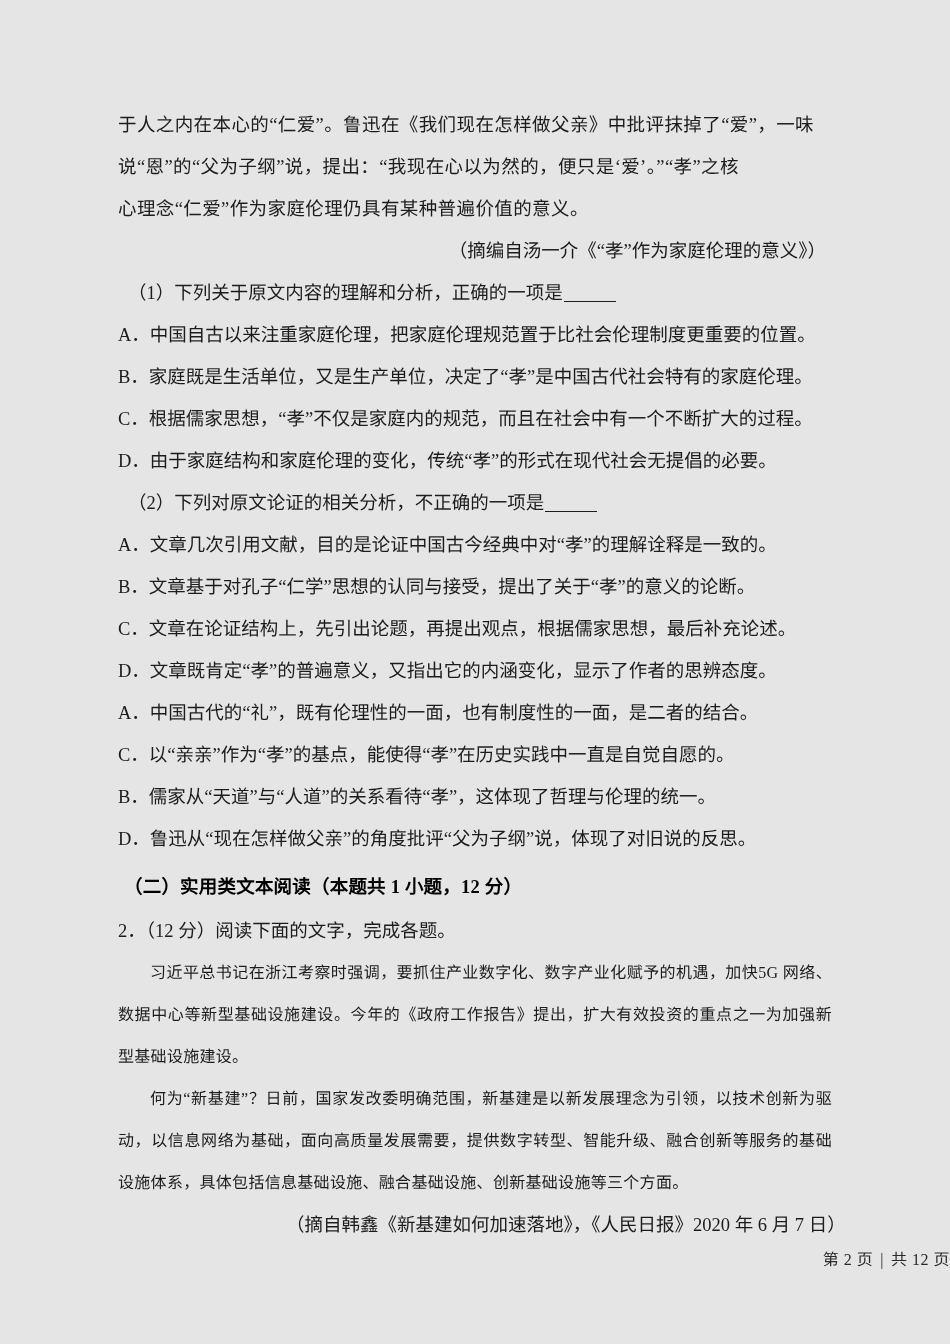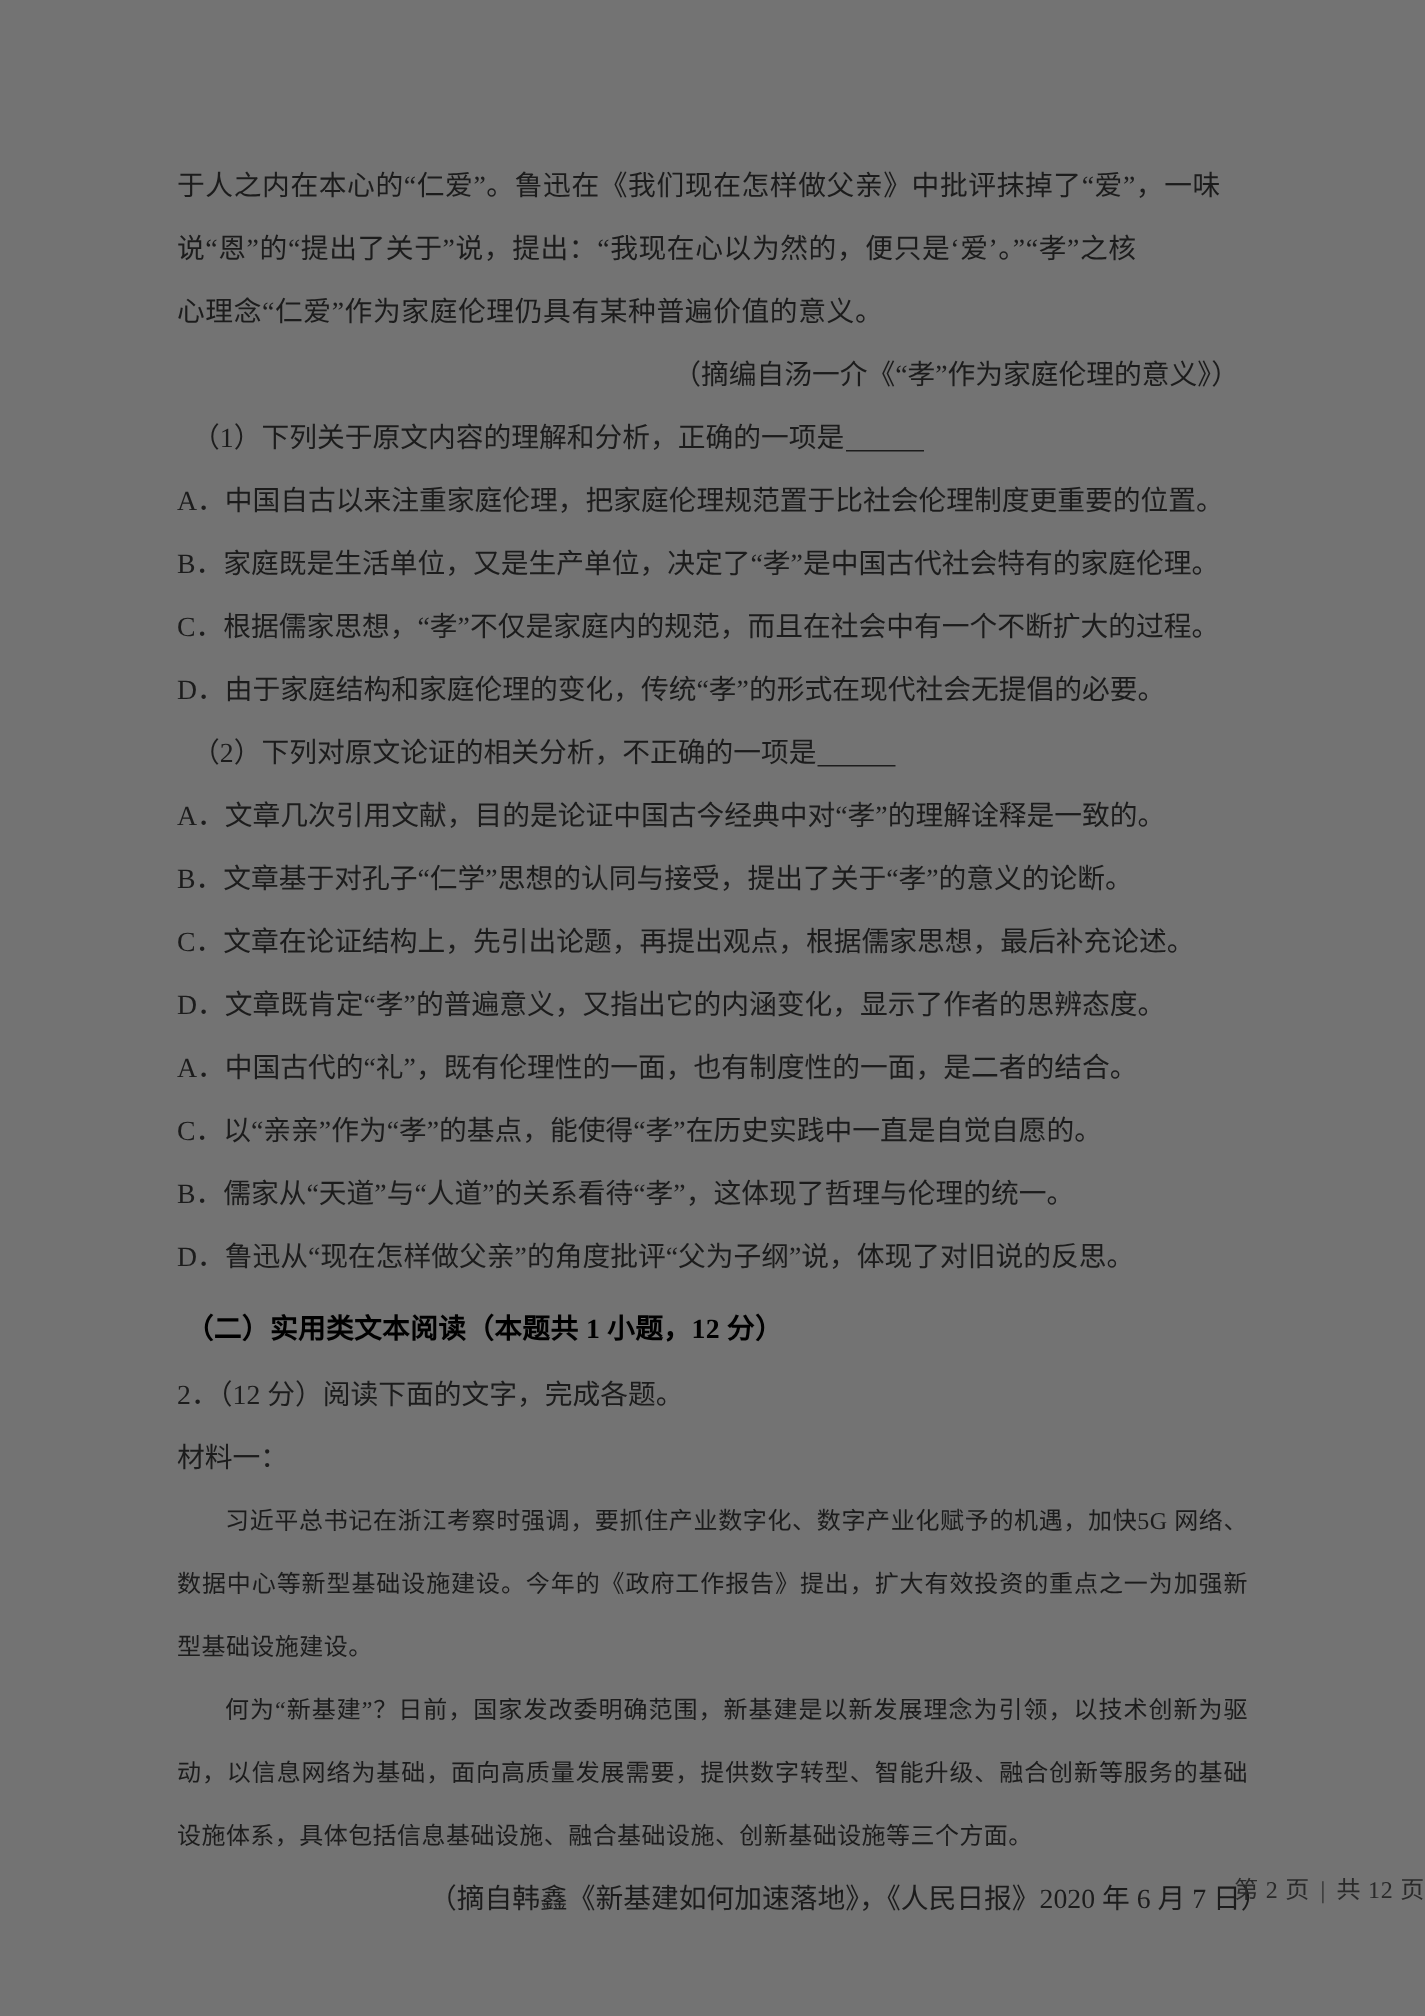--- a/index.html
+++ b/index.html
@@ -10,21 +10,21 @@
   }
   body {
     font-family: "Liberation Serif", "DejaVu Serif", serif;
     color: #1a1a1a;
   }
   .page {
     position: relative;
     width: 950px;
     height: 1344px;
     margin: 0 auto;
-    background: #737373;
+    background: #e5e5e5;
     overflow: hidden;
     box-sizing: border-box;
   }
   .content {
     position: absolute;
     left: 118px;
     top: 104px;
     width: 714px;
   }
   
@@ -124,21 +124,21 @@
 </style>
 </head>
 <body>
 
 <div class="page">
 
   <div class="content">
 
     <div>
       <div class="line">于人之内在本心的“仁爱”。鲁迅在《我们现在怎样做父亲》中批评抹掉了“爱”，一味</div>
-      <div class="line">说“恩”的“提出了关于”说，提出：“我现在心以为然的，便只是‘爱’。”“孝”之核</div>
+      <div class="line">说“恩”的“父为子纲”说，提出：“我现在心以为然的，便只是‘爱’。”“孝”之核</div>
       <div class="line">心理念“仁爱”作为家庭伦理仍具有某种普遍价值的意义。</div>
     </div>
 
     <div class="cite">（摘编自汤一介《“孝”作为家庭伦理的意义》）</div>
 
     <div>
       <div class="qline"><span>（1）下列关于原文内容的理解和分析，正确的一项是</span><span class="blank"></span></div>
       <div class="opt">A．中国自古以来注重家庭伦理，把家庭伦理规范置于比社会伦理制度更重要的位置。</div>
       <div class="opt">B．家庭既是生活单位，又是生产单位，决定了“孝”是中国古代社会特有的家庭伦理。</div>
       <div class="opt">C．根据儒家思想，“孝”不仅是家庭内的规范，而且在社会中有一个不断扩大的过程。</div>
@@ -158,21 +158,20 @@
       <div class="opt">C．以“亲亲”作为“孝”的基点，能使得“孝”在历史实践中一直是自觉自愿的。</div>
       <div class="opt">B．儒家从“天道”与“人道”的关系看待“孝”，这体现了哲理与伦理的统一。</div>
       <div class="opt">D．鲁迅从“现在怎样做父亲”的角度批评“父为子纲”说，体现了对旧说的反思。</div>
     </div>
 
     <div class="gap-sm"></div>
     <div class="section-head">（二）实用类文本阅读（本题共 1 小题，12 分）</div>
 
     <div class="qnum">2．（12 分）阅读下面的文字，完成各题。</div>
 
-    <div class="mat-label">材料一：</div>
 
     <p class="para indent2">习近平总书记在浙江考察时强调，要抓住产业数字化、数字产业化赋予的机遇，加快5G 网络、数据中心等新型基础设施建设。今年的《政府工作报告》提出，扩大有效投资的重点之一为加强新型基础设施建设。</p>
 
     <p class="para indent2">何为“新基建”？日前，国家发改委明确范围，新基建是以新发展理念为引领，以技术创新为驱动，以信息网络为基础，面向高质量发展需要，提供数字转型、智能升级、融合创新等服务的基础设施体系，具体包括信息基础设施、融合基础设施、创新基础设施等三个方面。</p>
 
     <div class="cite-mat">（摘自韩鑫《新基建如何加速落地》，《人民日报》2020 年 6 月 7 日）</div>
 
   </div>
 
   <div class="footer">

